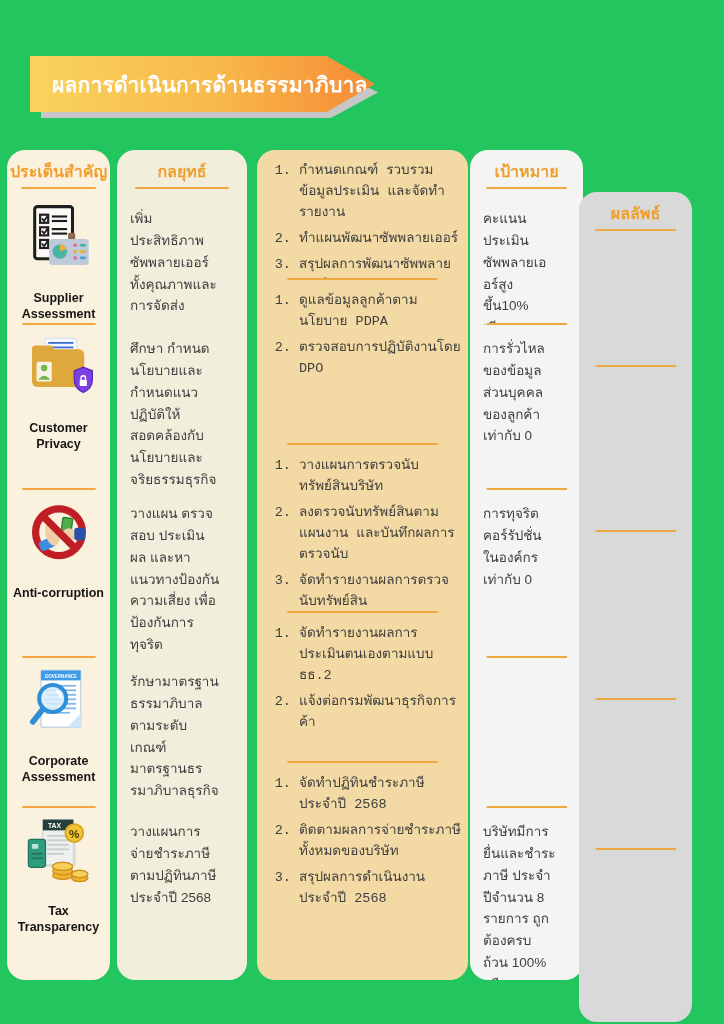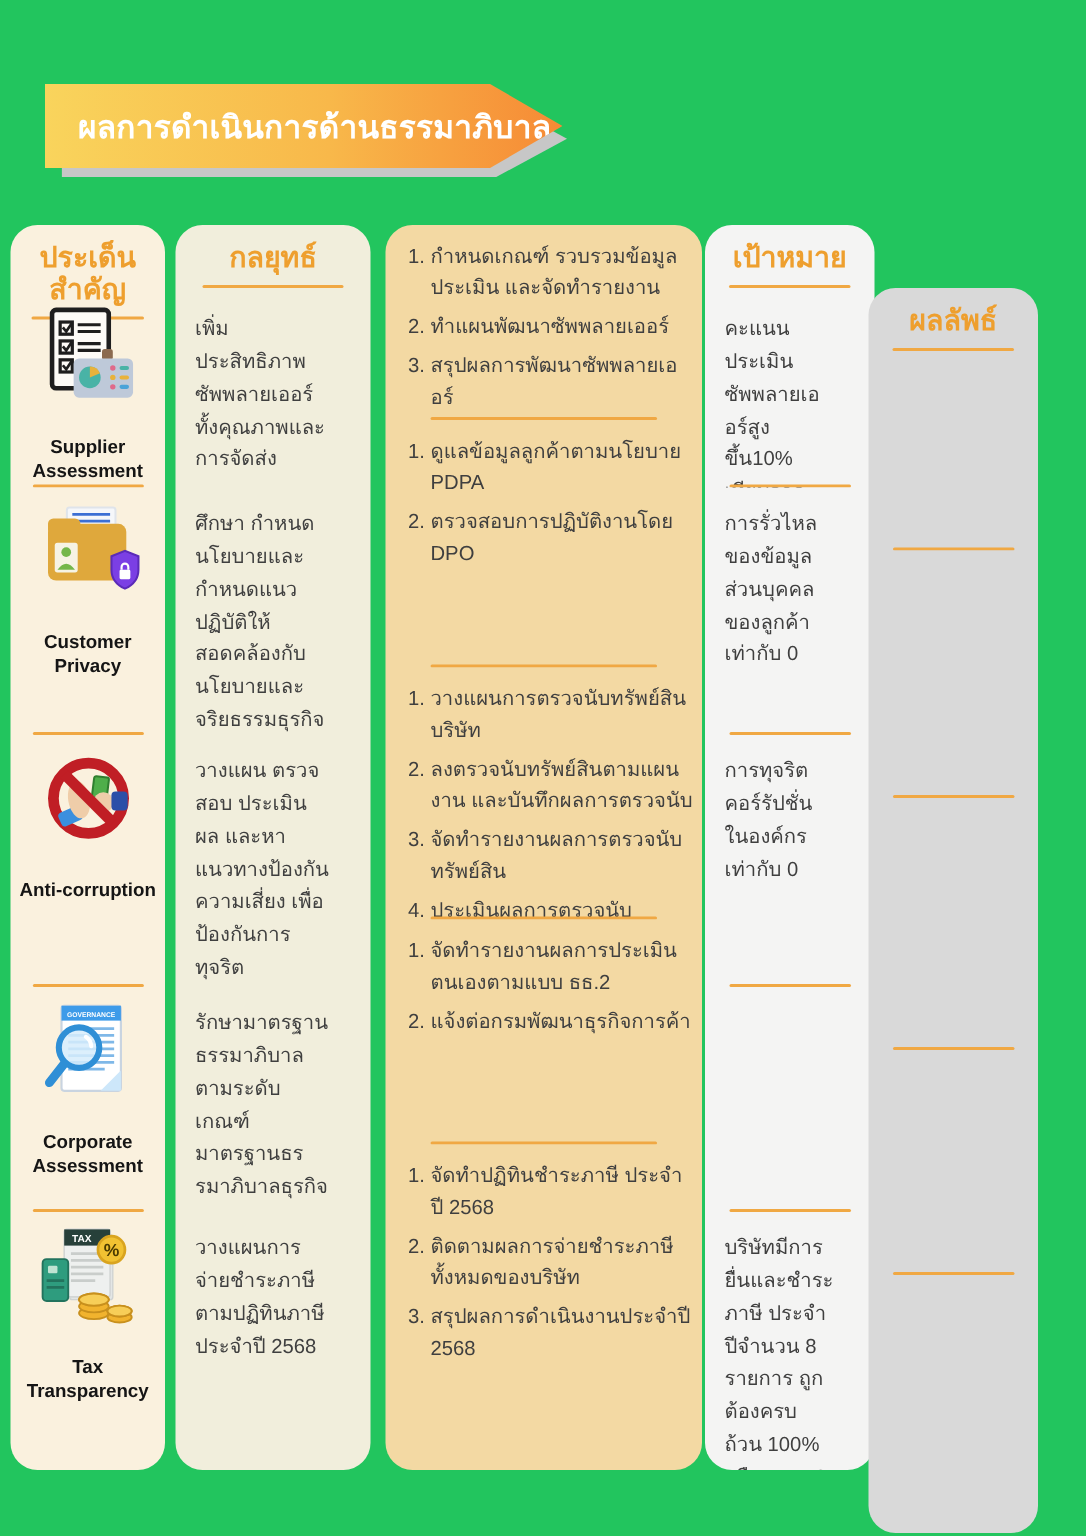--- a/index.html
+++ b/index.html
@@ -20,37 +20,37 @@
   }
   .banner-title{color:#ffffff;font-size:21px;font-weight:bold;letter-spacing:.2px;}
   
   .col{position:absolute;top:150px;height:830px;border-radius:18px;box-sizing:border-box;}
   .col-issues{left:7px;width:103px;background:#faf1de;}
   .col-strategy{left:117px;width:130px;background:#f1eedc;}
   .col-activities{left:257px;width:211px;background:#f3d9a3;}
   .col-goals{left:470px;width:113px;background:#f4f4f3;}
   .col-results{left:579px;width:113px;background:#d9d9d9;margin-top:42px;}
   .col-header{height:45px;box-sizing:border-box;padding-top:13px;text-align:center;}
-  .hdr-label{font-weight:bold;color:#ee9f2e;font-size:19px;line-height:1.1;}
+  .hdr-label{font-weight:bold;color:#ee9f2e;font-size:16px;line-height:1.1;}
   .hdr-line{height:2px;background:#f0a843;width:72%;margin:6px auto 0;border-radius:1px;}
   .cell{position:relative;box-sizing:border-box;overflow:hidden;}
   .r1{height:130px}.r2{height:165px}.r3{height:168px}.r4{height:150px}.r5{height:172px}
   .divider{position:absolute;bottom:0;left:50%;transform:translateX(-50%);
     width:72%;height:2px;background:#f0a843;border-radius:1px;}
   
   .issue-cell{display:flex;flex-direction:column;align-items:center;padding-top:8px;gap:12px;}
   .icon-wrap{width:72px;height:72px;flex:0 0 auto;}
   .icon-wrap svg{width:72px;height:72px;display:block;}
   .issue-label{font-weight:bold;color:#151515;font-size:12.5px;text-align:center;
     line-height:1.3;margin-top:3px;padding:0 2px;}
   
   .text-cell{padding:13px 27px 0 13px;font-size:13.5px;line-height:1.62;color:#3f3f3f;
     overflow-wrap:break-word;word-break:break-word;}
-  .act-cell ol{margin:11px 6px 0 0;padding-left:30px;font-size:13.5px;line-height:1.55;
-    color:#3f3f3f;}
+  .act-cell ol{margin:11px 6px 0 12px;padding-left:30px;font-size:13.5px;line-height:1.55;
+    color:#3f3f3f;font-family:Liberation Mono, monospace;}
   .act-cell li{margin-bottom:5px;overflow-wrap:break-word;}
 </style>
 </head>
 <body>
 
 <div class="page">
 
   <div class="banner-shadow"></div>
   <div class="banner">
     <span class="banner-title">ผลการดำเนินการด้านธรรมาภิบาล</span>

